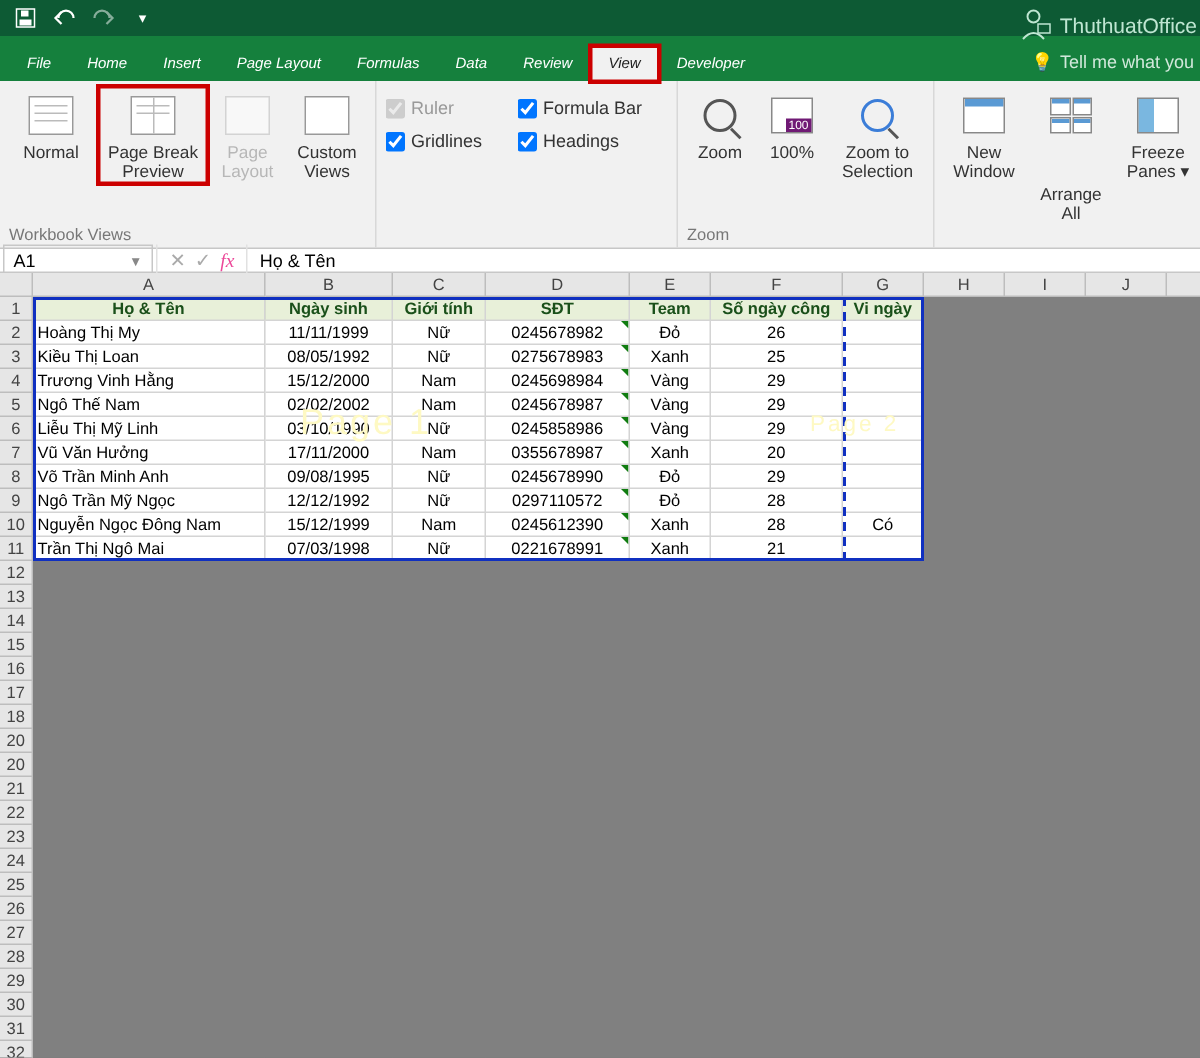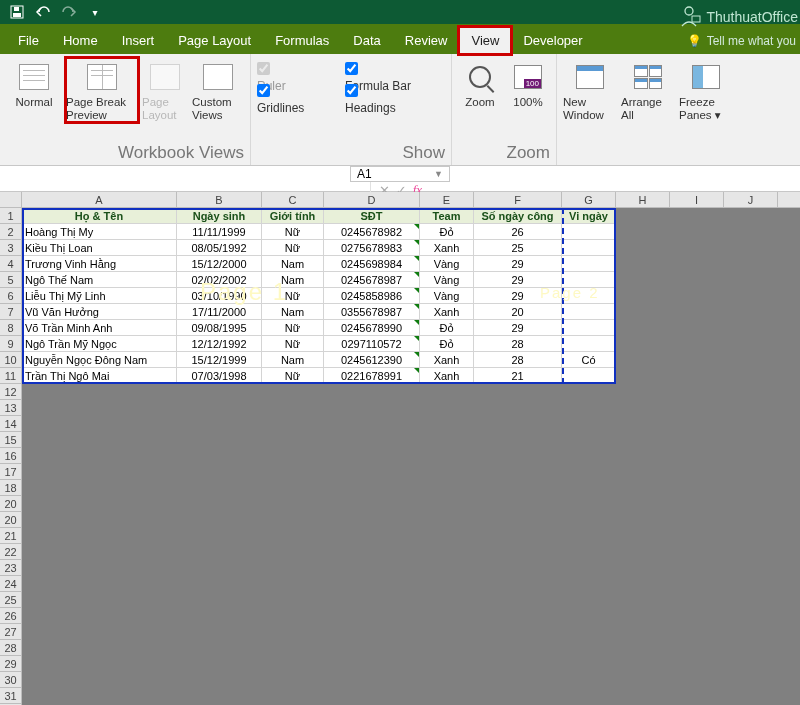--- a/index.html
+++ b/index.html
@@ -1,43 +1,43 @@
 <!DOCTYPE html>
 <html><head>
 <meta charset="utf-8">
 <style>
   * { box-sizing: border-box; margin: 0; padding: 0; font-family: "Segoe UI", Arial, sans-serif; }
   body { width: 800px; height: 705px; background: #757575; overflow: hidden; font-size: 12px; }
 
   .qat { background: #0d5a34; height: 24px; display: flex; align-items: center; padding: 0 4px; }
   .qat-icon { width: 18px; height: 18px; margin: 0 4px; display: flex; align-items: center; justify-content: center; color: #fff; }
 
-  .tabbar { background: #4d7c0f; height: 30px; display: flex; align-items: flex-end; padding: 0 6px; position: relative; }
-  .tab { color: #fff; padding: 6px 12px 6px 12px; font-size: 13px; cursor: pointer; }
+  .tabbar { background: #15803d; height: 30px; display: flex; align-items: flex-end; padding: 0 6px; position: relative; }
+  .tab { color: #fff; padding: 6px 12px 6px 12px; font-size: 10px; cursor: pointer; font-style: italic; }
   .tab.file { background: transparent; }
   .tab.active { background: #f1f1f1; color: #1e1e1e; }
   .tab-hl { outline: 3px solid #c00; outline-offset: -1px; }
   .watermark { position: absolute; right: 2px; top: -20px; display:flex; align-items:center; color:#bfe6d2; font-size:14px; gap:4px;}
   .tellme { position: absolute; right: 4px; bottom: 6px; color: #d1e8db; font-size: 12px; display:flex; align-items:center; gap:4px;}
 
   .ribbon { background: #f1f1f1; height: 112px; border-bottom: 1px solid #c7c7c7; display: flex; }
   .rgroup { display: flex; flex-direction: column; align-items: stretch; border-right: 1px solid #d8d8d8; padding: 2px 6px 0 6px; }
   .rgroup-body { flex: 1; display: flex; align-items: flex-start; gap: 4px; padding-top: 2px;}
-  .rgroup-label { text-align: right; font-size: 17px; color: #777; padding: 2px 0; }
+  .rgroup-label { text-align: left; font-size: 11px; color: #777; padding: 2px 0; }
   .btn-big { display: flex; flex-direction: column; align-items: center; width: 56px; padding-top: 2px; }
   .btn-big .ic { width: 38px; height: 34px; display: flex; align-items:center; justify-content:center;}
-  .btn-big .lbl { font-size: 11.5px; text-align: left; line-height: 13px; color: #333; margin-top: 2px;}
+  .btn-big .lbl { font-size: 11.5px; text-align: center; line-height: 13px; color: #333; margin-top: 2px;}
   .btn-big .lbl.gray { color: #888; }
-  .chk { display:flex; align-items:flex-start; font-size:12px; color:#333; gap:4px; height:20px;flex-direction:column;}
+  .chk { display:flex; align-items:center; font-size:12px; color:#333; gap:4px; height:20px;}
   .chk input { width:13px; height:13px;}
   .chk.dis { color:#999;}
   .pb-hl { outline:3px solid #c00; outline-offset:-1px;}
   .col { display:flex; flex-direction:column; justify-content:flex-start; gap:2px; padding-top:4px;}
 
-  .formula-row { background:#fff; height:26px; border-bottom:1px solid #c7c7c7; display:flex; align-items:center;flex-direction:column;}
+  .formula-row { background:#fff; height:16px; border-bottom:1px solid #c7c7c7; display:flex; align-items:center;}
   .namebox { width:100px; border:1px solid #c7c7c7; height:22px; margin:0 2px; display:flex; align-items:center; padding:0 6px; font-size:12px; justify-content:space-between;}
   .namebox .dd { color:#888; font-size:9px;}
   .fx-icons { display:flex; align-items:center; gap:6px; padding:0 8px; border-left:1px solid #e1e1e1;height:22px;}
   .fx-ic { color:#aaa; font-size:13px;}
   .fx-ic.fx { font-style:italic; color:#ec4899; font-family:serif;}
   .fbar { flex:1; border-left:1px solid #e1e1e1; height:22px; display:flex; align-items:center; padding:0 8px; font-size:12px;}
 
   .sheet-area { position:relative; background:#808080; }
   .grid { display:grid; grid-template-columns: 22px 155px 85px 62px 96px 54px 88px 54px repeat(4,54px);}
   .colhdr, .rowhdr, .corner { background:#e6e6e6; border-right:1px solid #bdbdbd; border-bottom:1px solid #bdbdbd; font-size:11px; color:#444; display:flex; align-items:center; justify-content:center; height:16px;}
@@ -170,52 +170,57 @@
         <label class="chk">
             <input type="checkbox" checked="" style="">
             <span>Formula Bar</span>
           </label>
         <label class="chk">
             <input type="checkbox" checked="" style="">
             <span>Headings</span>
           </label>
       </div>
     </div>
-    <div class="rgroup-label">Show</div>
   </div>
 
   <div class="rgroup">
     <div class="rgroup-body">
       <div class="btn-big" style="width:44px;">
         <div class="ic">
             <div class="magnifier"></div>
           </div>
         <div class="lbl">Zoom</div>
       </div>
       <div class="btn-big" style="width:44px;">
         <div class="ic">
             <div style="width:28px;height:24px;border:1px solid #888;background:#fff;display:flex;align-items:flex-end;justify-content:flex-end;">
               <div style="font-size:8px;background:#701a75;color:#fff;padding:0 2px;">100</div>
             </div>
           </div>
         <div class="lbl">100%</div>
       </div>
+      <div class="btn-big" style="width:62px;">
+        <div class="ic">
+            <div class="magnifier" style="border-color:#3b7dd8;"></div>
+          </div>
+        <div class="lbl">Zoom to Selection</div>
+      </div>
     </div>
     <div class="rgroup-label">Zoom</div>
   </div>
 
   <div class="rgroup" style="border-right:none;">
     <div class="rgroup-body">
       <div class="btn-big" style="width:54px;">
         <div class="ic">
             <div class="win-ic"></div>
           </div>
         <div class="lbl">New Window</div>
       </div>
-      <div class="btn-big" style="width:54px;">
+      <div class="btn-big" style="width:54px;gap:28px;">
         <div class="ic">
             <div class="arrange-ic">
               <div></div>
               <div></div>
               <div></div>
               <div></div>
             </div>
           </div>
         <div class="lbl">Arrange All</div>
       </div>

